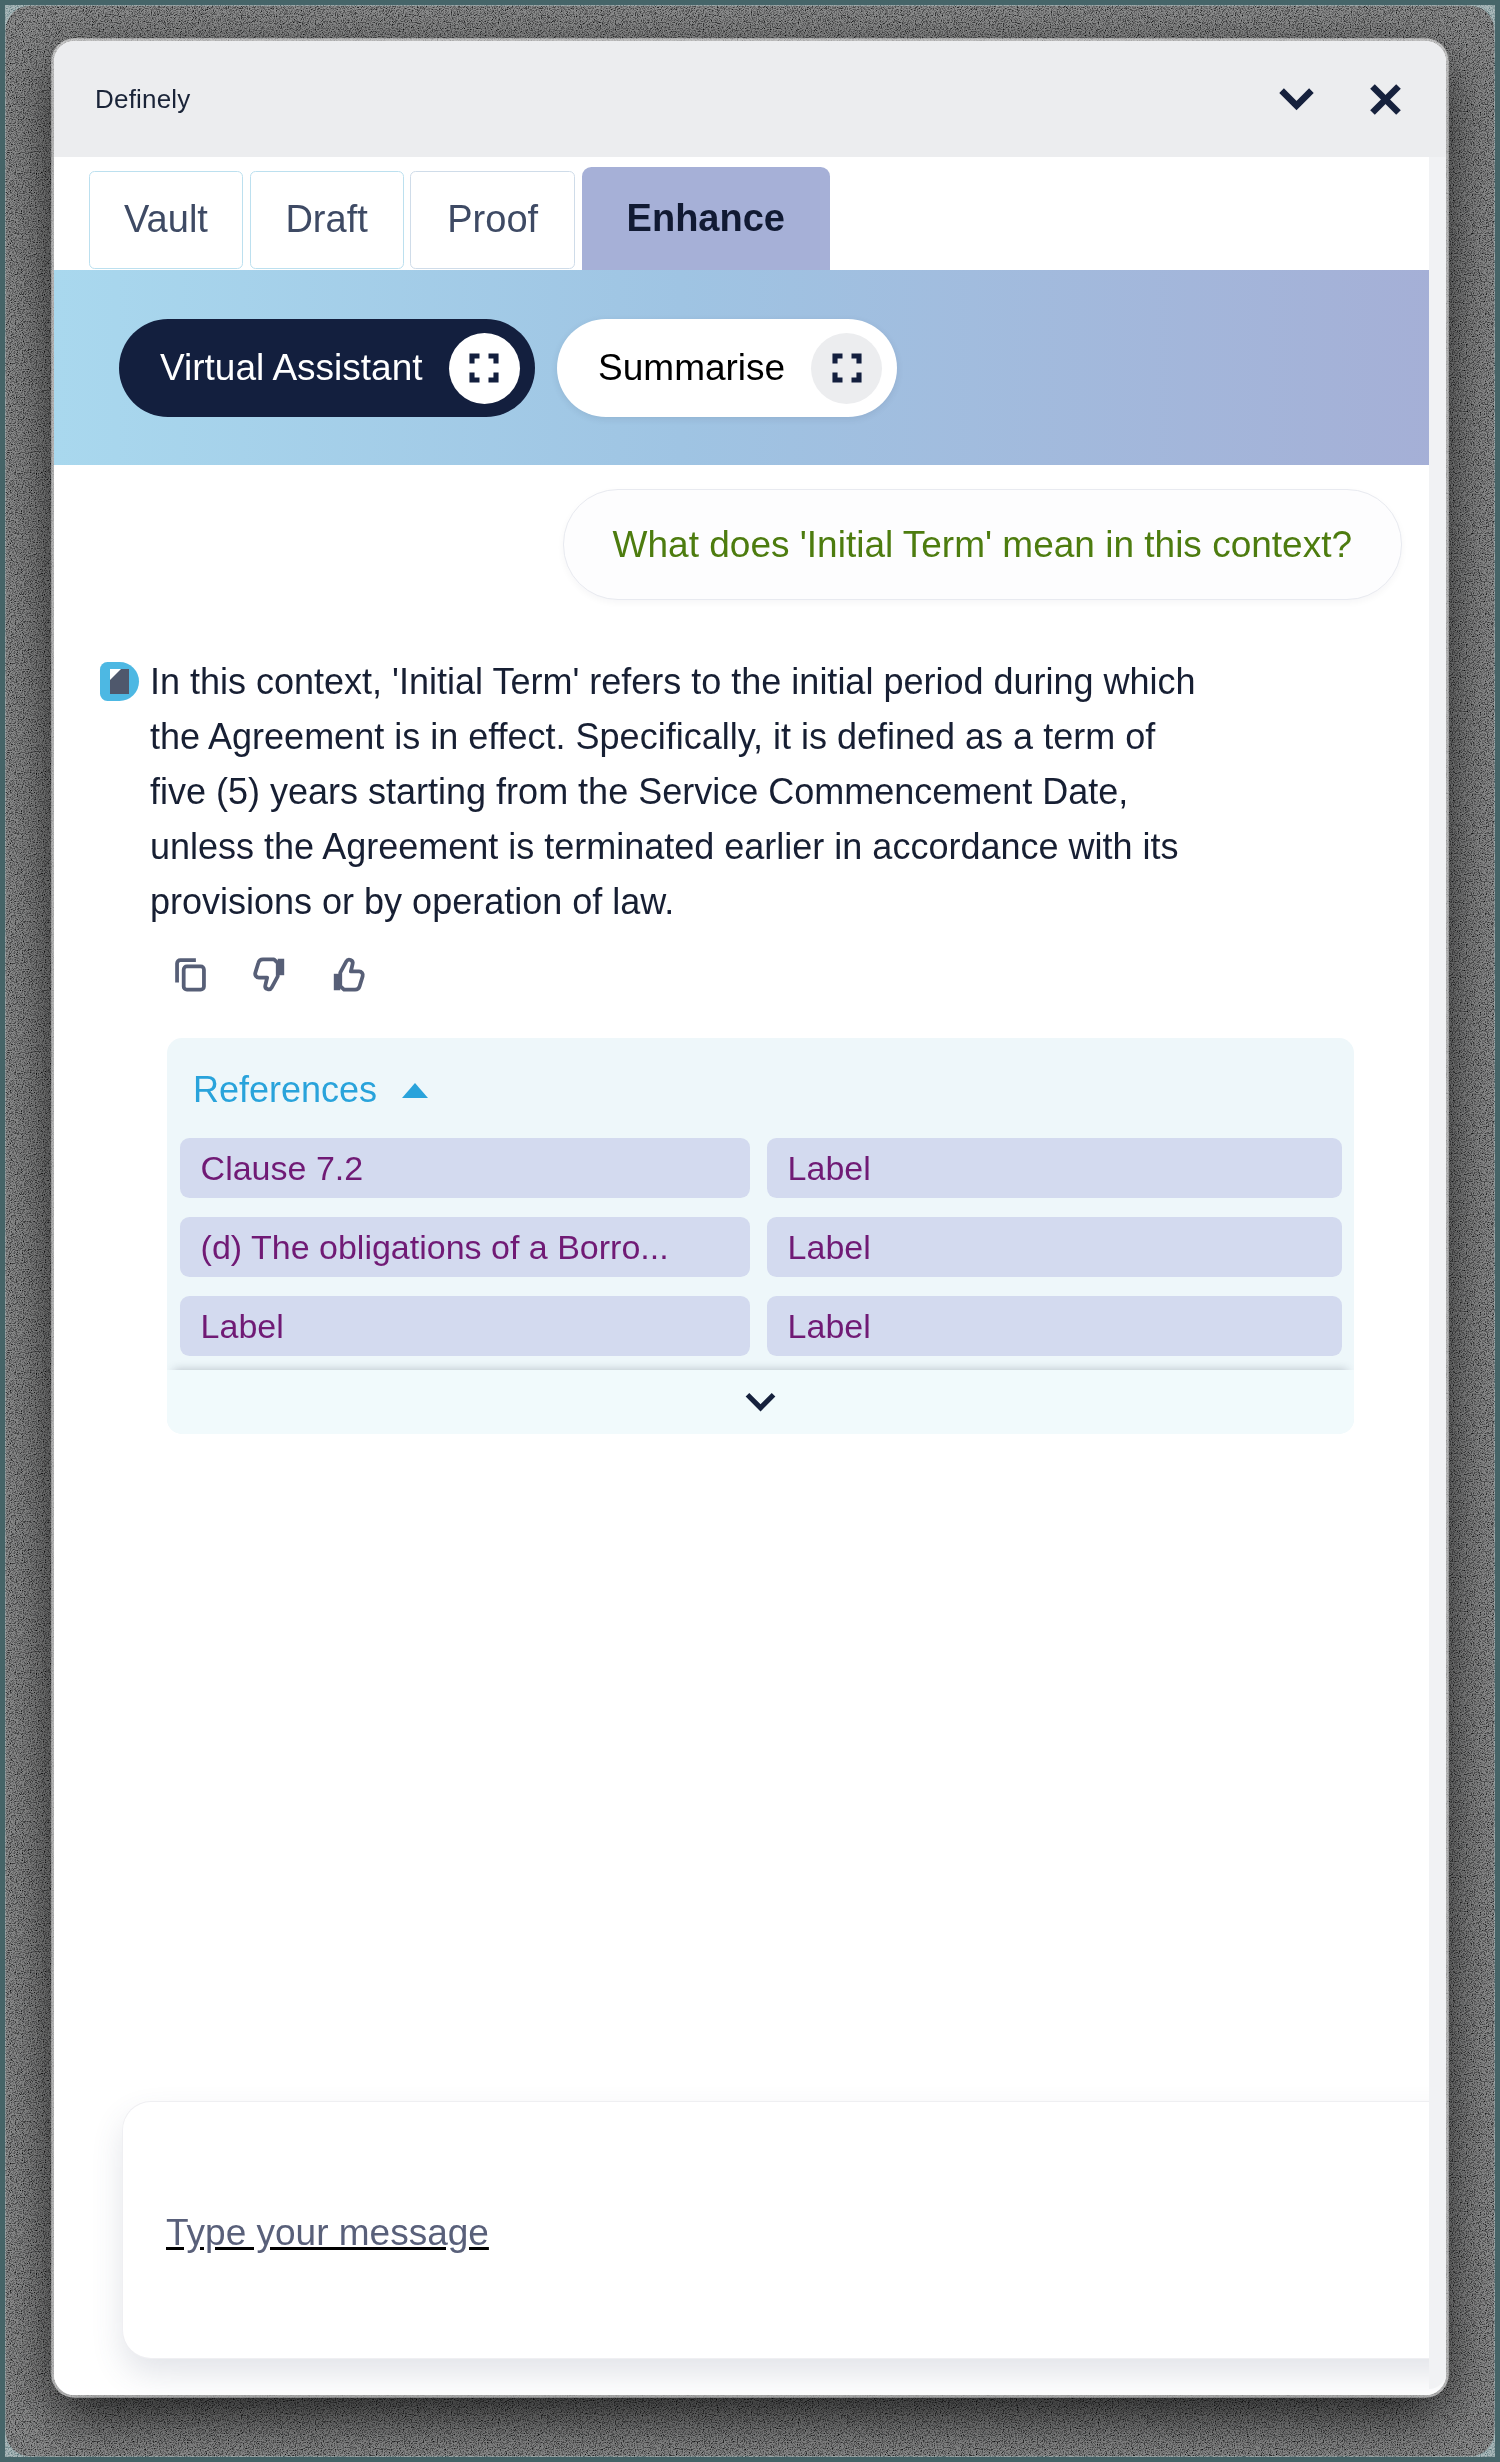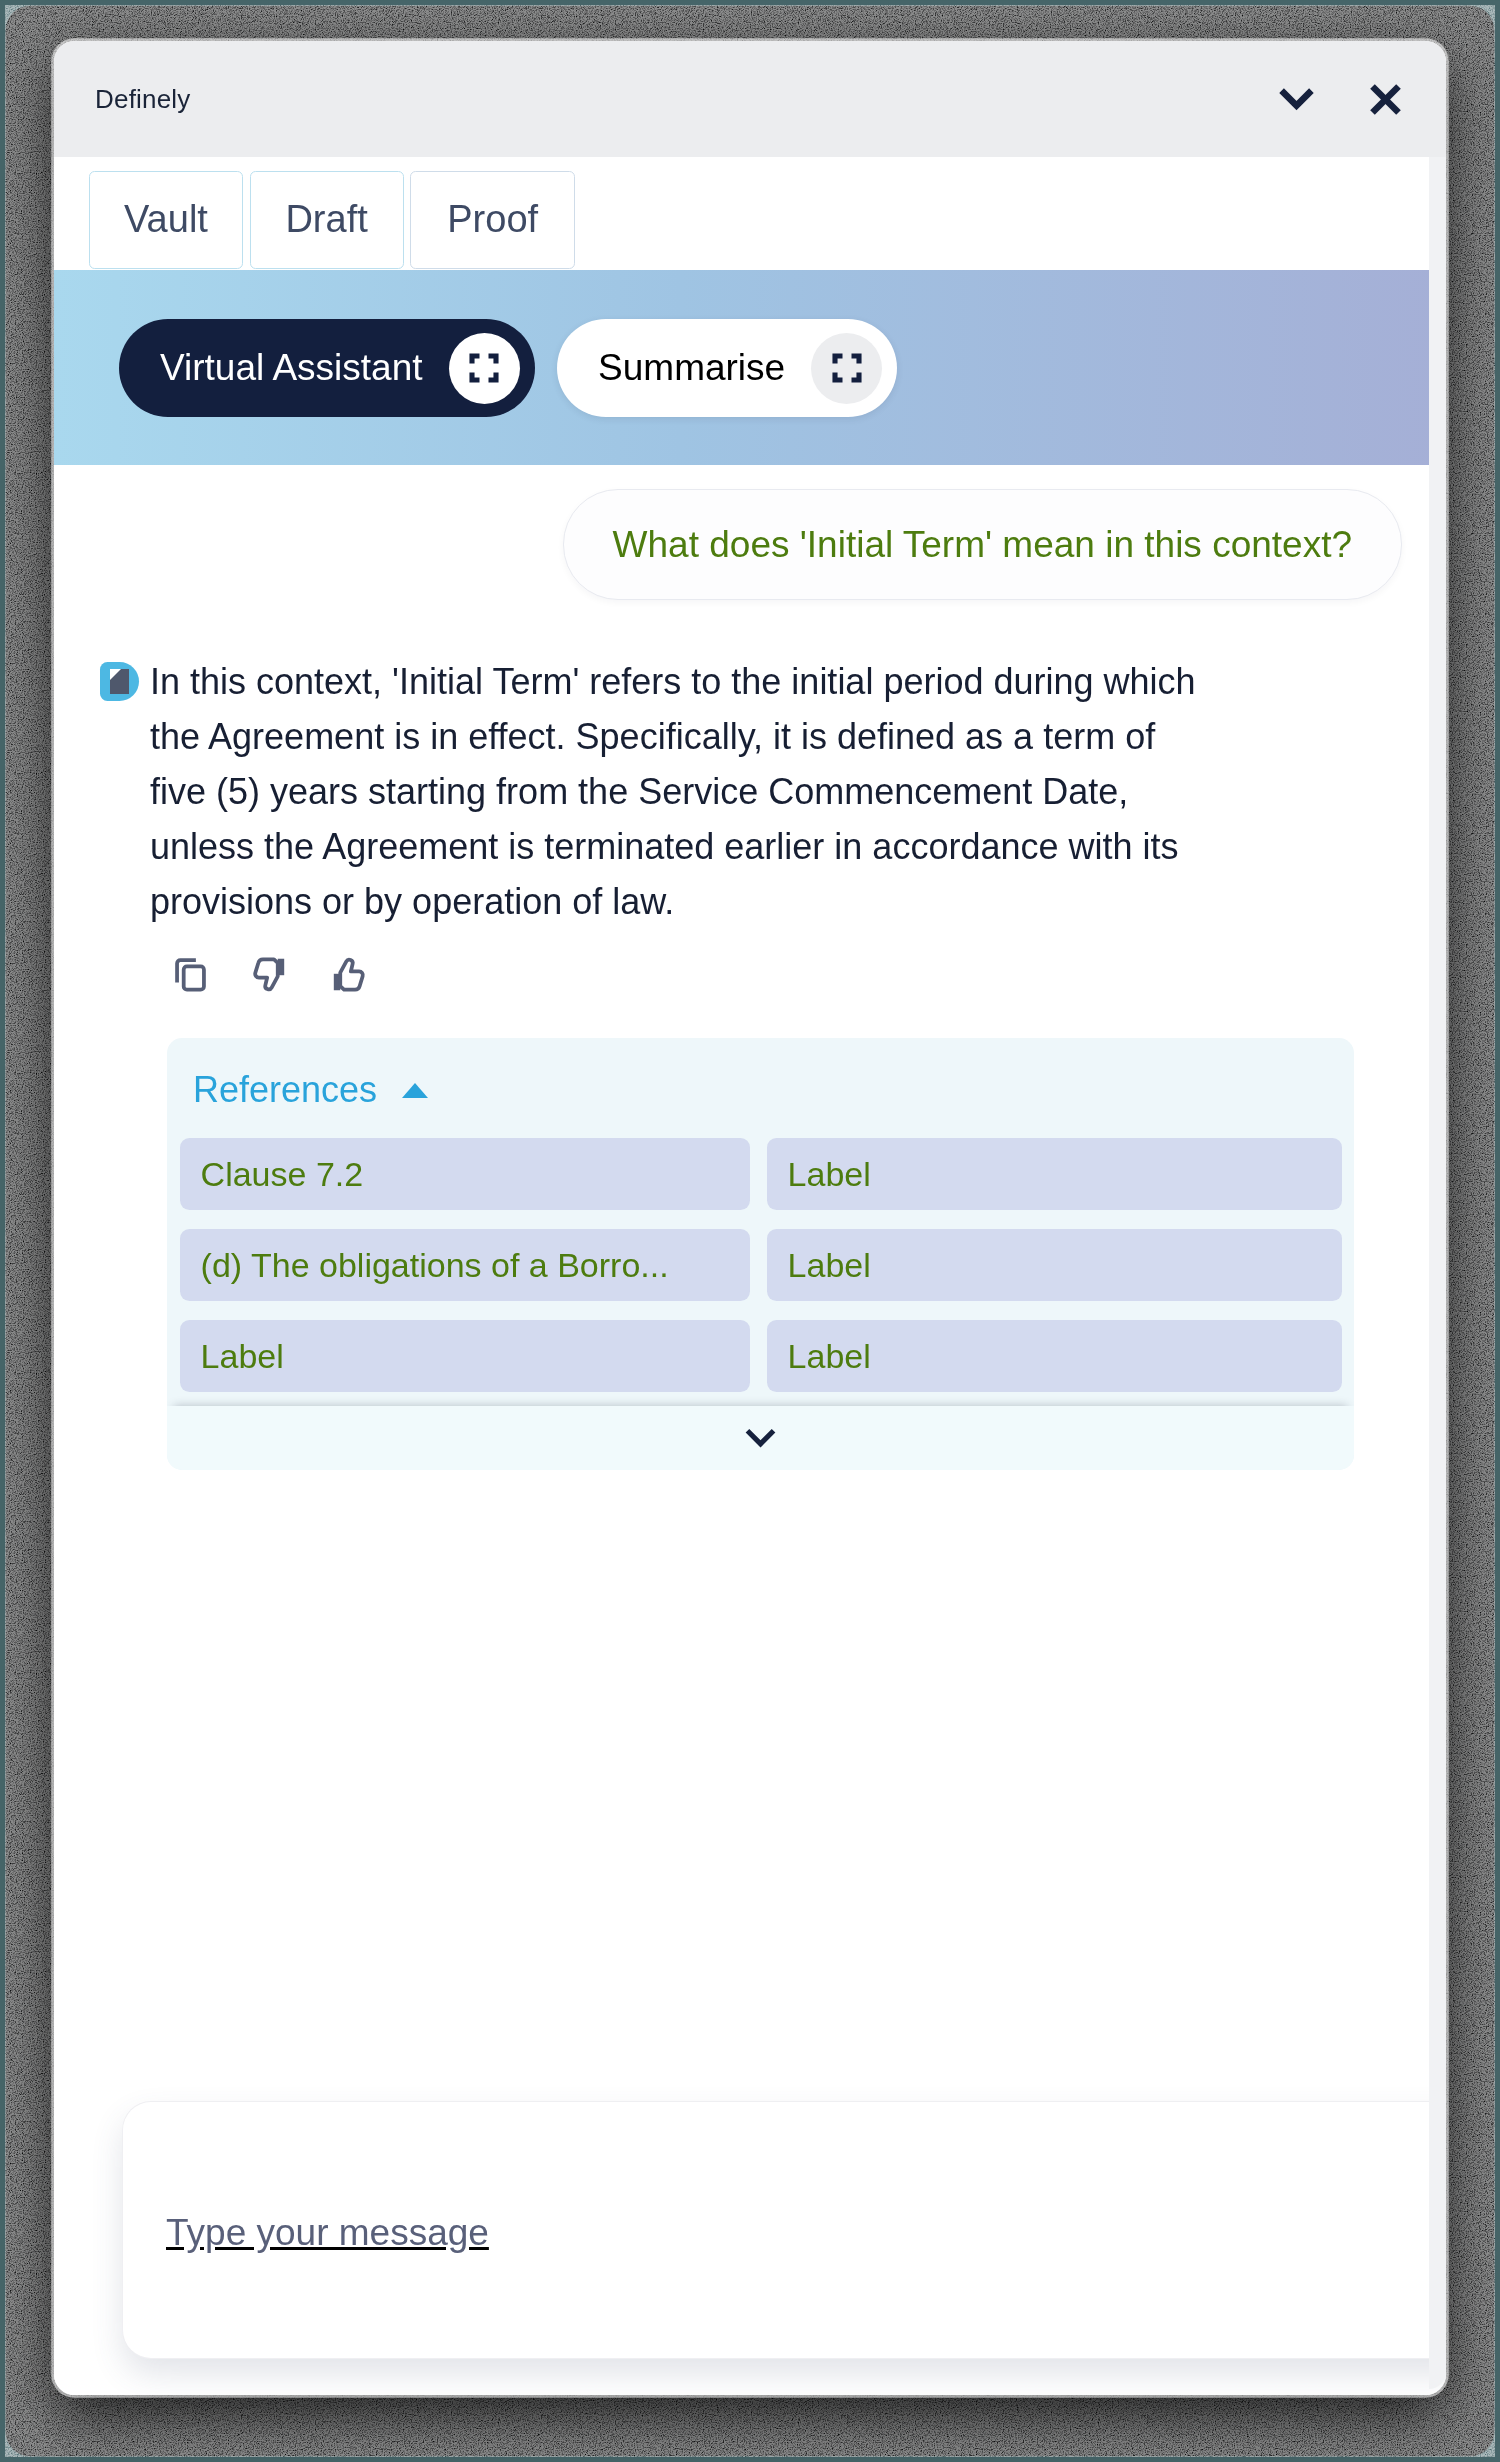--- a/index.html
+++ b/index.html
@@ -81,22 +81,22 @@
     box-sizing:border-box;overflow:hidden;
   }
   .refs-header{display:flex;align-items:center;gap:24.4px;padding:28px 0 0 26px;height:49px;}
   .refs-title{font-size:36px;color:#29A3DB;}
   .tri-up{width:0;height:0;border-left:13px solid transparent;border-right:13px solid transparent;border-bottom:15px solid #29A3DB;}
   .refs-grid{
     display:grid;grid-template-columns:570px 575px;column-gap:17px;row-gap:19px;
     padding:23.4px 12.2px 0 13px;
   }
   .chip{
-    height:72px;background:#D3DAEF;border-radius:9.4px;display:flex;align-items:center;
-    padding:0 20.6px;font-size:34px;color:#4d7c0f;box-sizing:border-box;
+    height:60px;background:#D3DAEF;border-radius:9.4px;display:flex;align-items:center;
+    padding:0 20.6px;font-size:34px;color:#701a75;box-sizing:border-box;
     white-space:nowrap;overflow:hidden;
   }
   .refs-footer{
     height:64px;margin-top:14px;background:#F1FAFC;display:flex;align-items:center;justify-content:center;
     box-shadow:0 -7.5px 9.4px -7.5px rgba(30,40,60,0.28);border-radius:0 0 15px 15px;
   }
   
   .composer{
     position:absolute;left:69px;bottom:46px;width:1476px;height:256px;background:#fff;
     border-radius:28px;box-sizing:border-box;padding:38px 45px 32px 43px;
@@ -151,20 +151,23 @@
 
   <div class="tabbar">
     <div class="tab">
         <span>Vault</span>
       </div>
     <div class="tab">
         <span>Draft</span>
       </div>
     <div class="tab proof">
         <span>Proof</span>
+      </div>
+    <div class="tab active">
+        <span>Enhance</span>
       </div>
   </div>
 
   <div class="band">
     <div class="pill dark">
       <span>Virtual Assistant</span>
       <span class="pill-icon-circle">
         <svg width="36" height="36" viewBox="0 0 24 24" fill="none" stroke="#131F3E" stroke-width="3.4">
           <polyline points="9,4 4,4 4,9"></polyline>
             <polyline points="15,4 20,4 20,9"></polyline>

